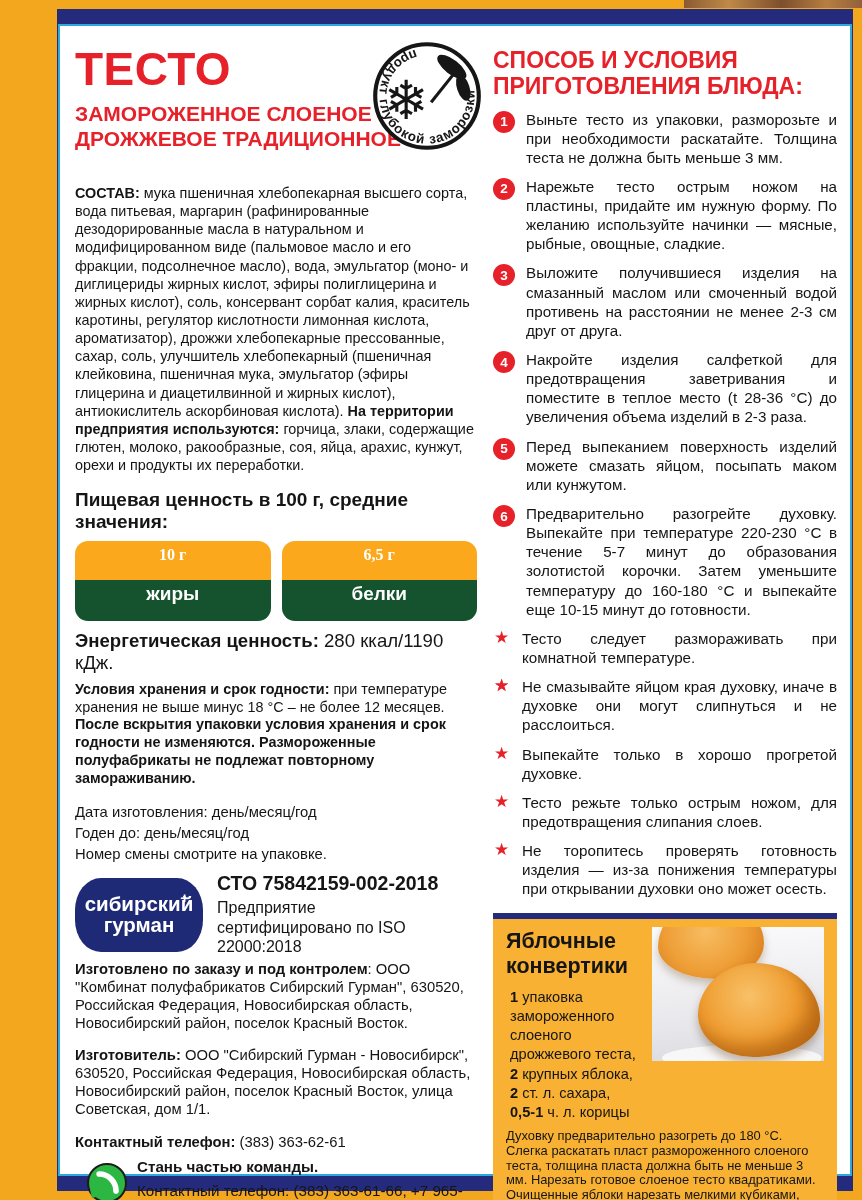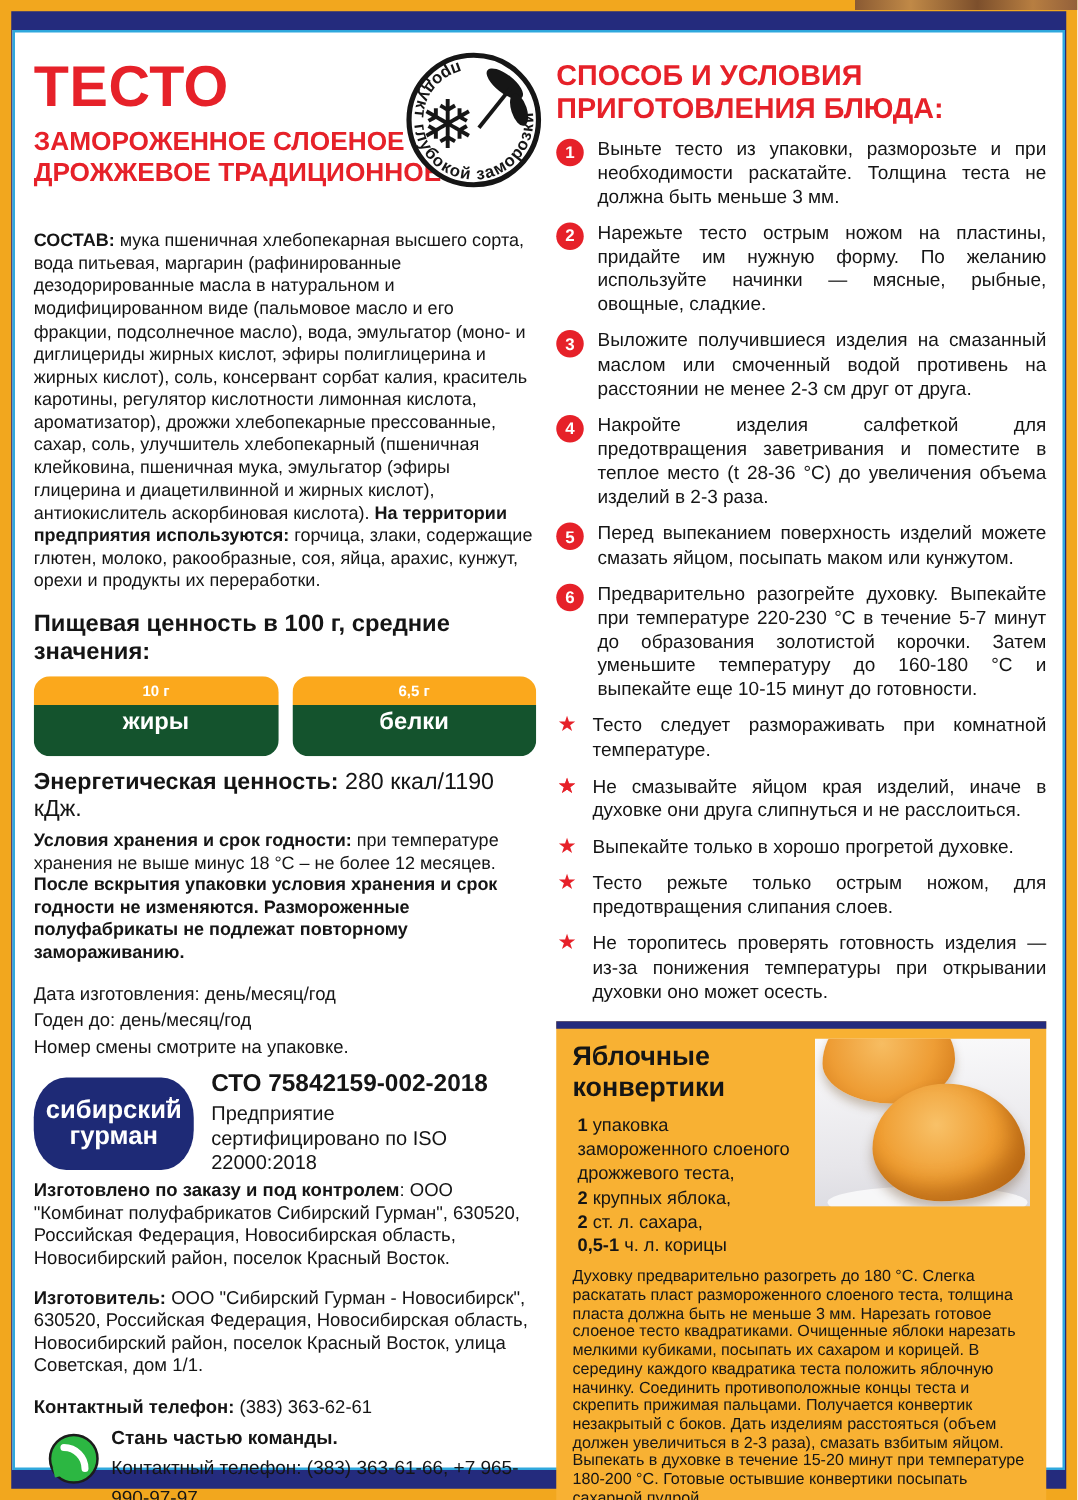--- a/index.html
+++ b/index.html
@@ -1,36 +1,36 @@
 <!DOCTYPE html>
 <html><head>
 <meta charset="utf-8">
 <style>
   html,body{margin:0;padding:0;}
   body{width:862px;height:1200px;overflow:hidden;font-family:"Liberation Sans",sans-serif;color:#151515;}
   .sheet{position:relative;width:862px;height:1200px;background:#f2a71e;}
   .sliver{position:absolute;top:0;right:0;width:178px;height:8px;z-index:3;
     background:linear-gradient(90deg,#8a5a33,#c08947 25%,#7c4f2c 55%,#b77e41 80%,#93603a);}
-  .frame{position:absolute;inset:9px;background:#242b7d;}
+  .frame{position:absolute;inset:9px;background:#242b7d;margin-left:48px;}
   .inner{position:absolute;left:1px;right:1px;top:15px;bottom:15px;background:#fff;border:2px solid #2fa8dd;
     display:flex;gap:16px;padding:0 13px 0 15px;box-sizing:border-box;}
   .col-left{width:402px;flex:0 0 auto;position:relative;}
   .col-right{flex:1;min-width:0;}
   .b{font-weight:bold;}
 
   
   .hdr{position:relative;margin-top:20px;min-height:132px;}
   .title{margin:0;font-size:46px;line-height:1.02;color:#e62129;font-weight:800;letter-spacing:.5px;}
   .subtitle{margin-top:9px;font-size:21px;line-height:1.18;font-weight:800;color:#e62129;width:336px;}
   .stamp{position:absolute;top:-8px;right:-8px;width:116px;height:116px;}
   .comp{margin-top:6px;font-size:14.4px;line-height:1.26;}
   .nut-title{margin-top:9px;font-size:19px;font-weight:800;}
   .badges{display:flex;gap:11px;margin-top:8px;}
   .badge{flex:1;border-radius:13px;overflow:hidden;text-align:center;color:#fff;font-weight:800;}
-  .badge .v{background:#fba81c;font-size:12px;padding:5px 0 4px;}
+  .badge .v{background:#fba81c;font-size:16px;padding:5px 0 16px;font-family:Liberation Serif, serif;}
   .badge .l{background:#14532d;font-size:19px;padding:3px 0 16px;}
   .energy{margin-top:9px;font-size:18.6px;}
   .energy .b{font-weight:800;}
   .storage{margin-top:7px;font-size:14.4px;line-height:1.24;}
   .dates{margin-top:3px;font-size:14.8px;line-height:1.4;}
   .certrow{display:flex;align-items:center;gap:14px;margin-top:8px;}
   .logo{position:relative;width:128px;height:74px;background:#1e2a76;border-radius:26px/32px;color:#fff;
     font-weight:800;font-size:20.5px;line-height:.98;display:flex;flex-direction:column;align-items:center;
     justify-content:center;flex:0 0 auto;}
   .logo .spark{position:absolute;top:13px;right:14px;font-size:15px;font-weight:800;}
@@ -186,21 +186,21 @@
 
         <div class="note">
           <span class="star">★</span>
           <span>Тесто следует размораживать при комнатной температуре.</span>
         </div>
         <div class="note">
           <span class="star">★</span>
         </div>
         <div class="note">
           <span class="star">★</span>
-          <span>Не смазывайте яйцом края изделий, иначе в духовке они друга слипнуться и не расслоиться.</span>
+          <span>Не смазывайте яйцом края духовку, иначе в духовке они могут слипнуться и не расслоиться.</span>
         </div>
         <div class="note">
           <span class="star">★</span>
           <span>Выпекайте только в хорошо прогретой духовке.</span>
         </div>
         <div class="note">
           <span class="star">★</span>
           <span>Тесто режьте только острым ножом, для предотвращения слипания слоев.</span>
         </div>
         <div class="note">

